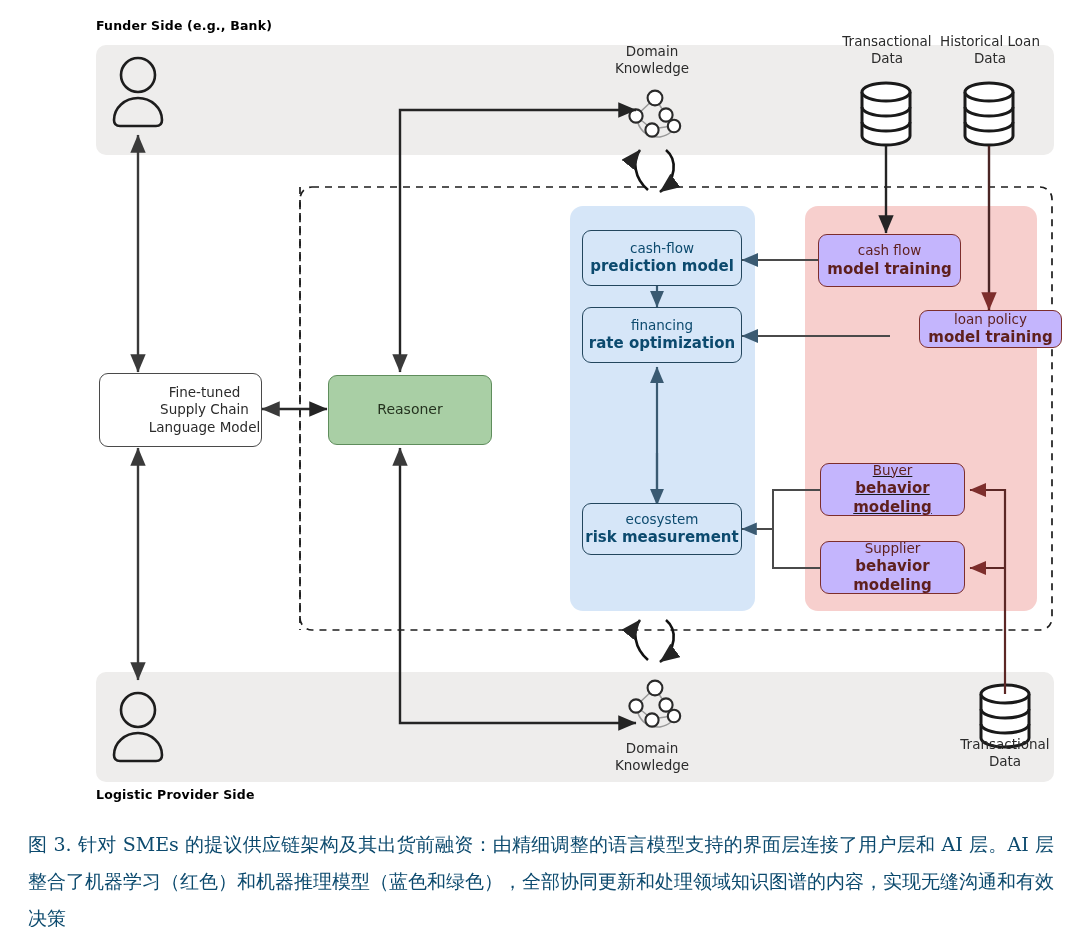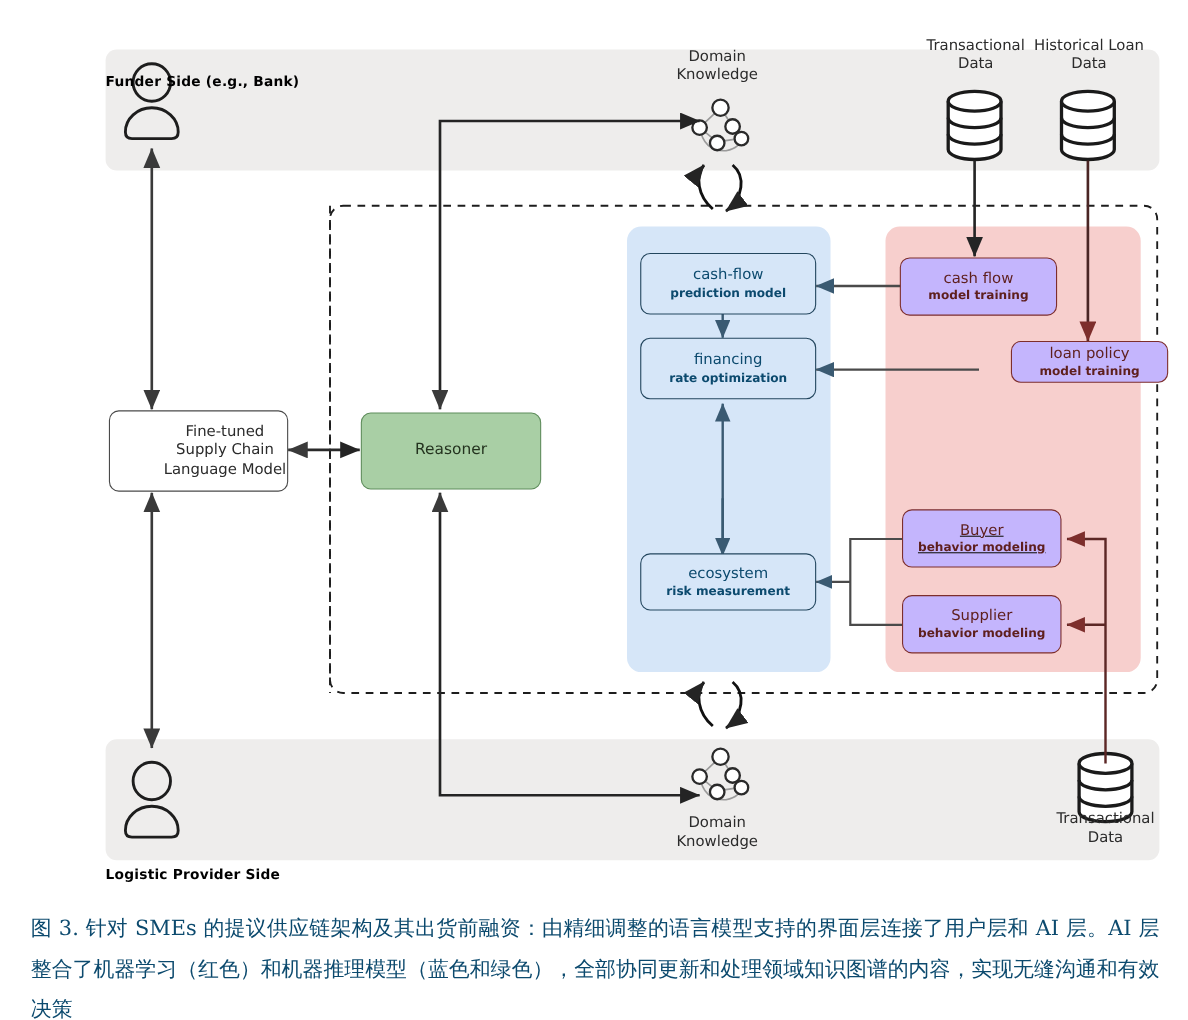--- a/index.html
+++ b/index.html
@@ -19,21 +19,21 @@
     position:absolute;text-align:center;font-size:13.5px;color:#2b2b2b;line-height:1.25;
   }
 
   .boxwrap{position:absolute;display:flex;align-items:center;justify-content:center;}
   .rbox{
     box-sizing:border-box;width:100%;height:100%;
     display:flex;flex-direction:column;align-items:center;justify-content:center;
     border-radius:9px;text-align:center;line-height:1.28;
   }
   .rbox .l1{font-size:13.5px;font-weight:400;}
-  .rbox .l2{font-size:11px;font-weight:bold;}
+  .rbox .l2{font-size:15px;font-weight:bold;}
 
   .blue-box{background:#d6e6f8;border:1.6px solid #23465e;color:#0c4a6e;}
   .red-box{background:#c4b5fd;border:1.6px solid #7d2e2c;color:#5e1f1d;}
   .white-box{background:#ffffff;border:1.6px solid #4a4a4a;color:#2b2b2b;padding-left:48px;}
   .green-box{background:#a9cfa5;border:1.6px solid #5f8d5c;color:#24331f;}
   .green-box .l1{font-size:14px;font-weight:400;}
 
   .caption{
     position:absolute;left:28px;top:826px;width:1026px;
     font-family:"DejaVu Serif","Liberation Serif",serif;
@@ -152,21 +152,21 @@
     <line x1="890" y1="336" x2="742" y2="336" stroke="#4a4a4a" stroke-width="2.2" marker-end="url(#ah-blue)"></line>
 
     <path d="M826,490 L773,490 L773,568 L826,568" fill="none" stroke="#4a4a4a" stroke-width="2.0"></path>
     <line x1="773" y1="529" x2="742" y2="529" stroke="#4a4a4a" stroke-width="2.0" marker-end="url(#ah-blue)"></line>
 
     <line x1="657" y1="285" x2="657" y2="307" stroke="#3a5a72" stroke-width="2.2" marker-end="url(#ah-blue)"></line>
     <line x1="657" y1="505" x2="657" y2="367" stroke="#3a5a72" stroke-width="2.2" marker-end="url(#ah-blue)"></line>
     <line x1="657" y1="453" x2="657" y2="505" stroke="#3a5a72" stroke-width="2.2" marker-end="url(#ah-blue)"></line>
   </svg>
 
-  <div class="side-label" style="left:96px;top:18px;margin-top:48px;">Funder Side (e.g., Bank)</div>
+  <div class="side-label" style="left:96px;top:18px;">Funder Side (e.g., Bank)</div>
   <div class="side-label" style="left:96px;top:787px;">Logistic Provider Side</div>
 
   <div class="node-label" style="left:592px;top:43px;width:120px;">
     <span>Domain</span><br>
     <span>Knowledge</span>
   </div>
   <div class="node-label" style="left:826px;top:33px;width:122px;">
     <span>Transactional</span><br>
     <span>Data</span>
   </div>

